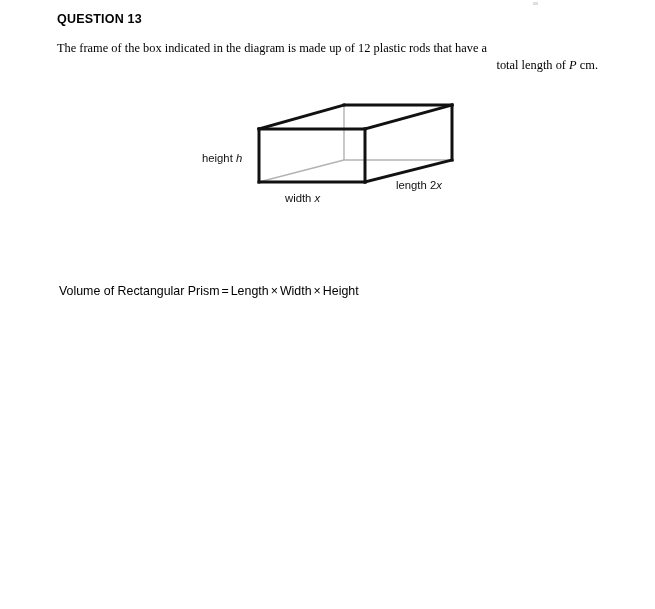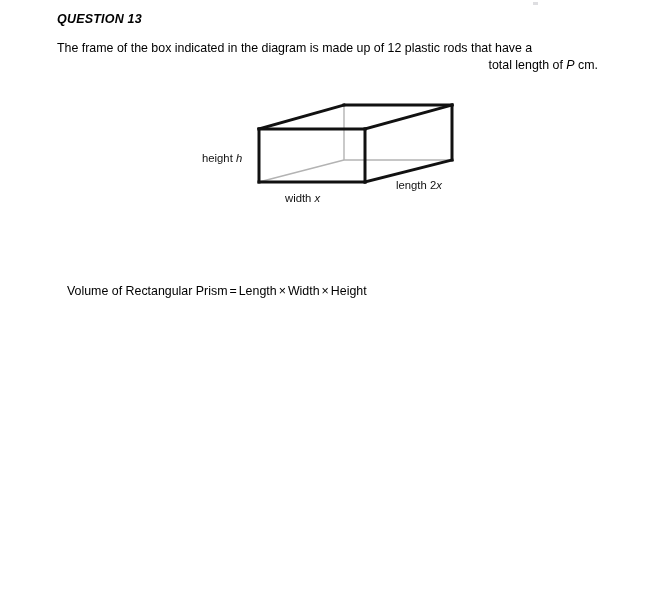--- a/index.html
+++ b/index.html
@@ -34,31 +34,31 @@
 
   .q-heading {
     position: absolute;
     left: 57px;
     top: 11px;
     font-size: 12.5px;
     font-weight: bold;
     letter-spacing: 0.2px;
     line-height: 16px;
     white-space: nowrap;
-    font-style: italic;
   }
 
   .para-intro {
     position: absolute;
     left: 57px;
     top: 40px;
     width: 541px;
     font-size: 12.4px;
     line-height: 16.5px;
     text-align: justify;
+    font-family: Liberation Serif, serif;
   }
   .para-intro .last-line {
     text-align: right;
   }
 
   .para-width {
     position: absolute;
     left: 57px;
     top: 89px;
     width: 541px;
@@ -75,21 +75,20 @@
     line-height: 16.5px;
   }
 
   .formula-line {
     position: absolute;
     left: 59px;
     top: 283px;
     font-size: 12.4px;
     line-height: 16.5px;
     white-space: nowrap;
-    margin-left: 8px;
   }
   .formula-line .op {
     padding: 0 2px;
   }
 
   .it {
     font-style: italic;
   }
 
   

